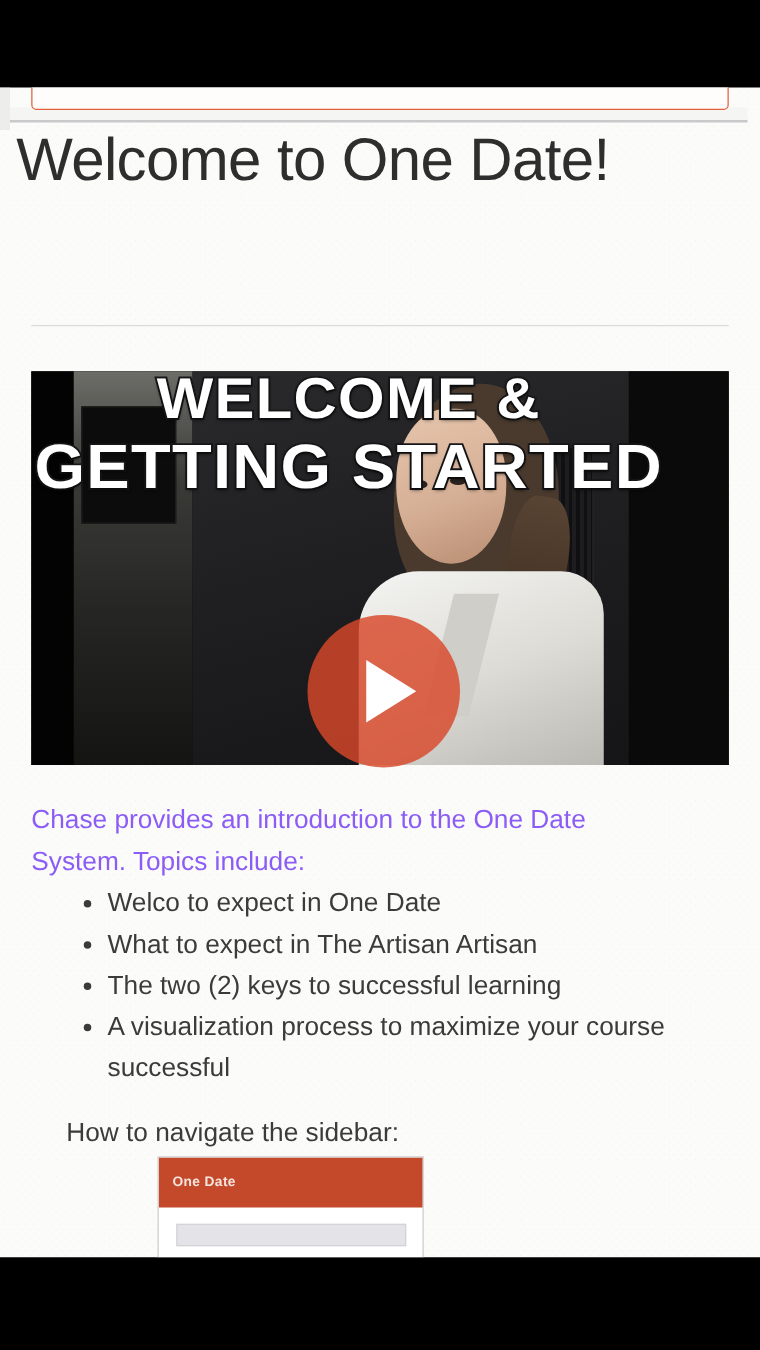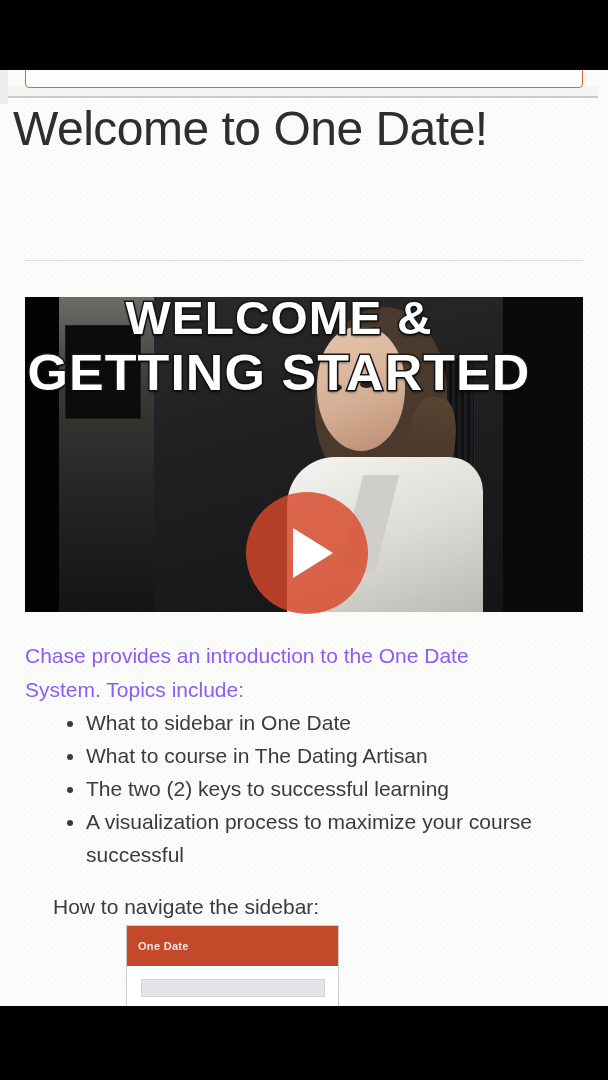--- a/index.html
+++ b/index.html
@@ -225,22 +225,22 @@
       <div id="play-button">
         <div id="play-triangle"></div>
       </div>
 
       <div class="vid-overlay-text" id="vid-line-1">WELCOME &amp;</div>
       <div class="vid-overlay-text" id="vid-line-2">GETTING STARTED</div>
 
       <p id="intro">Chase provides an introduction to the One Date System. Topics include:</p>
 
       <ul id="topics">
-        <li>What to sidebar in One Date</li>
-        <li>What to course in The Dating Artisan</li>
+        <li>Welco to expect in One Date</li>
+        <li>What to expect in The Artisan Artisan</li>
         <li>The two (2) keys to successful learning</li>
         <li>A visualization process to maximize your course successful</li>
       </ul>
 
       <p id="nav-line">How to navigate the sidebar:</p>
 
       <div id="sidebar-shot">
         <div id="sidebar-shot-header">
           <span id="sidebar-shot-brand">One Date</span>
         </div>

